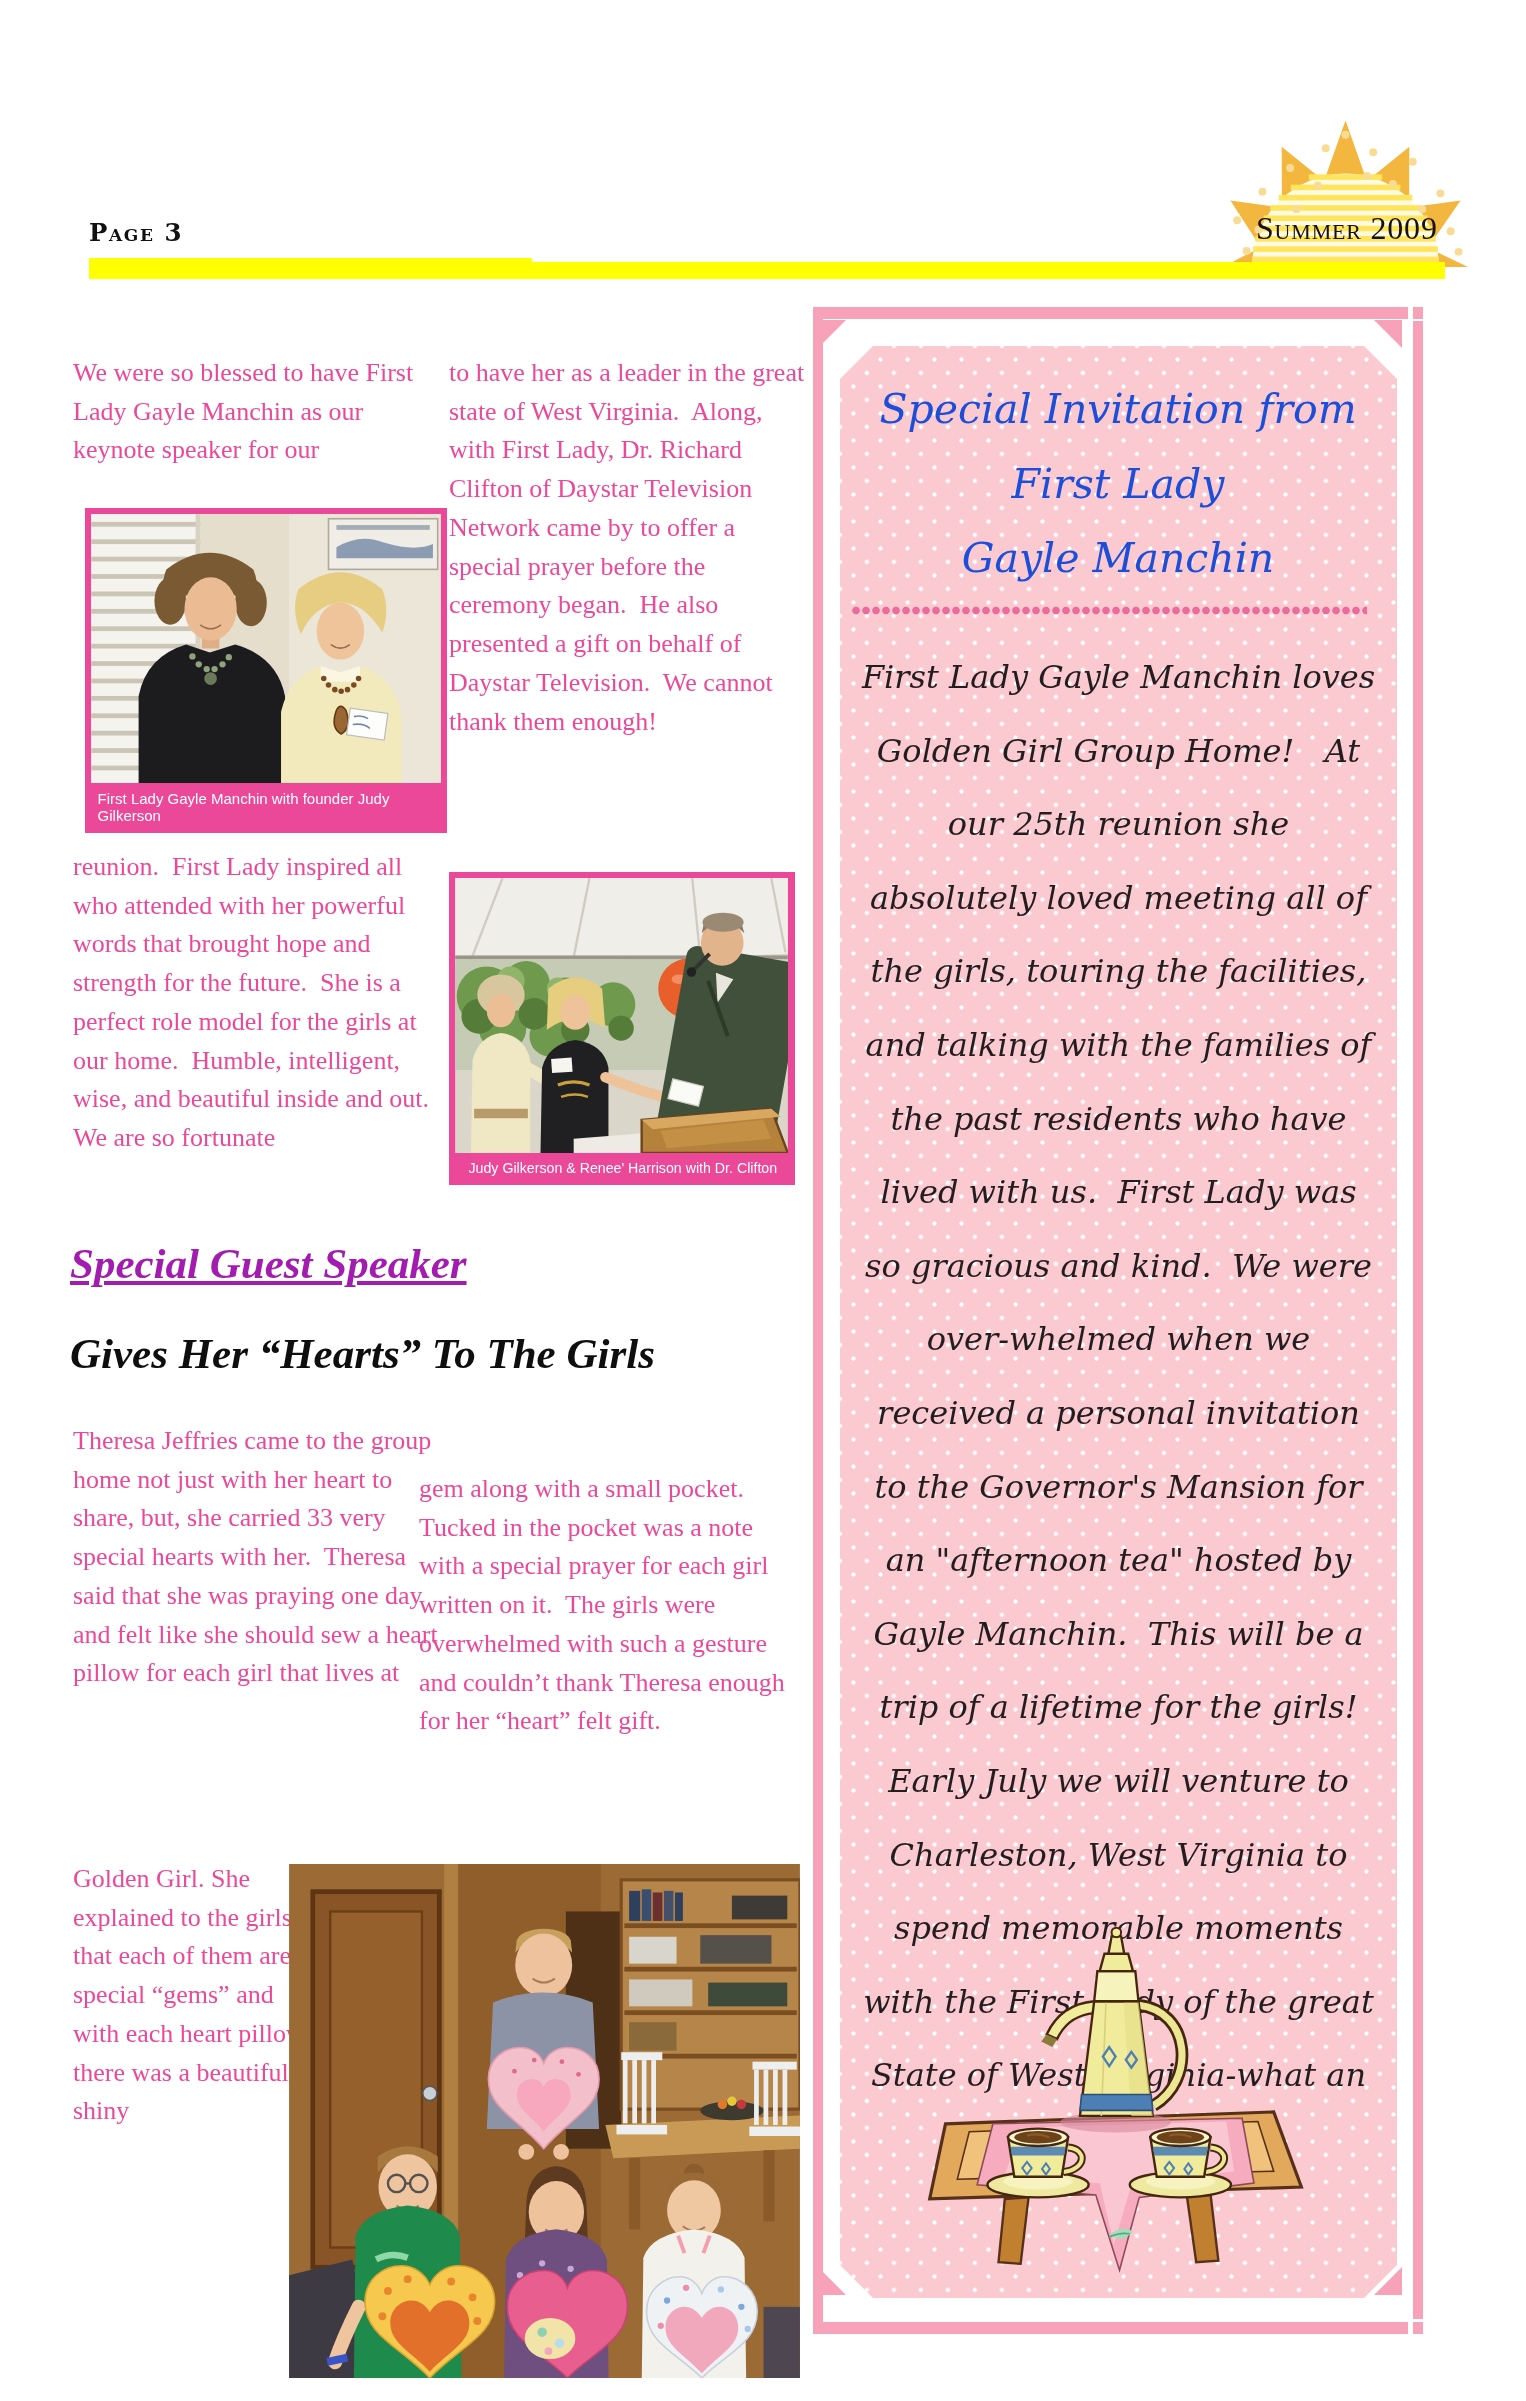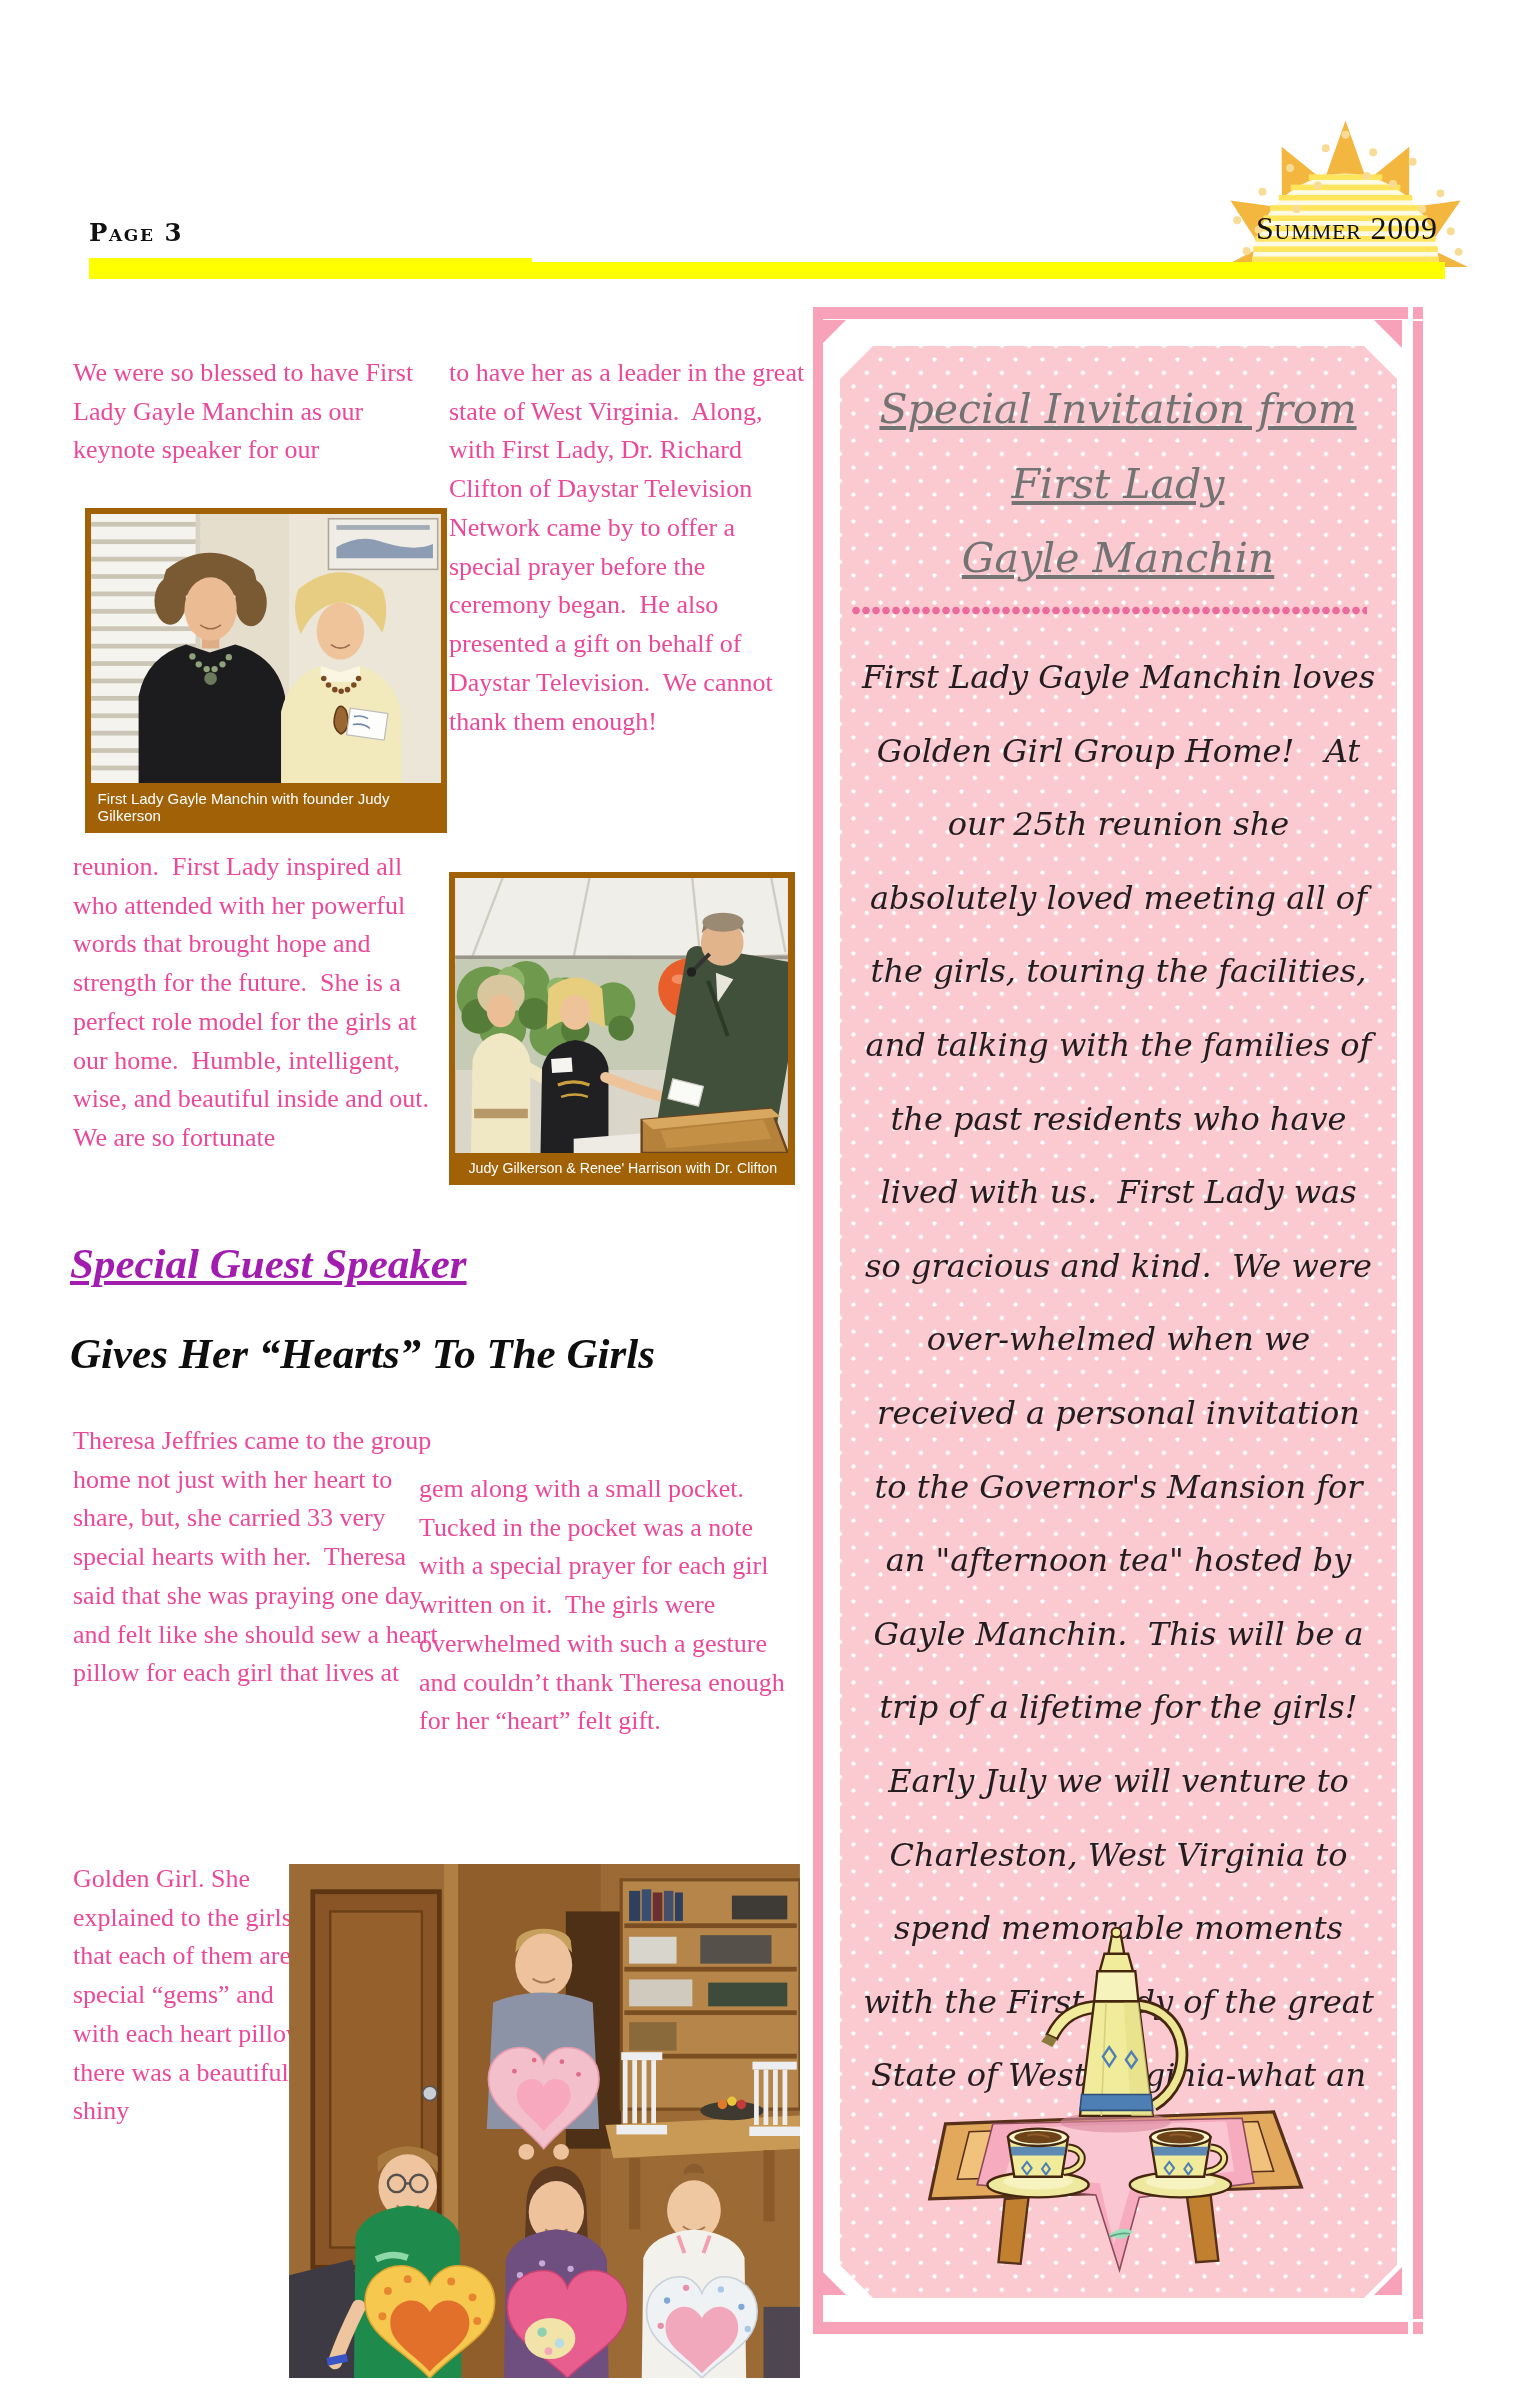--- a/index.html
+++ b/index.html
@@ -22,21 +22,21 @@
   .a1-left-1{left:73px;top:354px;width:373px;}
   .a1-left-2{left:73px;top:848px;width:373px;}
   .a1-right {left:449px;top:354px;width:362px;}
   .a2-head1{left:70px;top:1239px;font-size:43px;font-style:italic;font-weight:bold;color:#a21caf;text-decoration:underline;}
   .a2-head2{left:70px;top:1329px;font-size:43px;font-style:italic;font-weight:bold;color:#0e0e0e;}
   .a2-left-1{left:73px;top:1422px;width:369px;}
   .a2-left-2{left:73px;top:1860px;width:236px;}
   .a2-right {left:419px;top:1470px;width:377px;}
 
   
-  .photo{background:#a16207;padding:6.3px 6.3px 0 6.3px;box-sizing:border-box;}
+  .photo{background:#ec4899;padding:6.3px 6.3px 0 6.3px;box-sizing:border-box;}
   .photo svg{display:block;}
   .photo figcaption{color:#fff;font-family:"Liberation Sans",sans-serif;font-size:15px;
                     padding:6.3px 4.7px 9.5px 6.3px;margin:0;}
   .photo1{left:85px;top:508px;width:362px;}
   .photo2{left:449px;top:872px;width:346px;}
   .photo2 figcaption{text-align:center;font-size:14.2px;}
   .photo3{left:289px;top:1864px;width:511px;height:514px;}
 
   
   .sb-bar{background:#F7A2B8;}
@@ -51,21 +51,21 @@
                              radial-gradient(#ffffff 1.8px, rgba(255,255,255,0) 2.4px);
             background-size:27px 27px;background-position:0 0,13.4px 13.4px;
             clip-path:polygon(33px 0,calc(100% - 33px) 0,100% 33px,100% calc(100% - 33px),
                       calc(100% - 33px) 100%,33px 100%,0 calc(100% - 33px),0 33px);}
   .sb-tri{width:0;height:0;}
   .sb-tri-tl{left:818px;top:320px;border-top:28.5px solid #F7A2B8;border-right:28.5px solid transparent;}
   .sb-tri-tr{left:1374px;top:320px;border-top:28.5px solid #F7A2B8;border-left:28.5px solid transparent;}
   .sb-tri-bl{left:818px;top:2267px;border-bottom:28.5px solid #F7A2B8;border-right:28.5px solid transparent;}
   .sb-tri-br{left:1374px;top:2267px;border-bottom:28.5px solid #F7A2B8;border-left:28.5px solid transparent;}
   .sb-title{left:854px;top:372px;width:528px;text-align:center;font-family:"DejaVu Serif",serif;
-            font-style:italic;font-size:41px;line-height:1.82;color:#737373;text-decoration:underline;}
+            font-style:italic;font-size:41px;line-height:1.82;color:#1d4ed8;}
   .sb-divider{left:851px;top:604px;width:516px;height:12.7px;
               background-image:radial-gradient(circle,#EC6B9D 3.4px,rgba(0,0,0,0) 4.1px);
               background-size:10px 12.7px;background-repeat:repeat-x;}
   .sb-body{left:859px;top:641px;width:519px;text-align:center;font-family:"DejaVu Serif",serif;
            font-style:italic;font-size:32px;line-height:2.3;color:#241d20;white-space:pre-wrap;}
   .teapot-wrap{left:902px;top:1922px;width:435px;height:372px;}
 </style>
 </head>
 <body>
 

